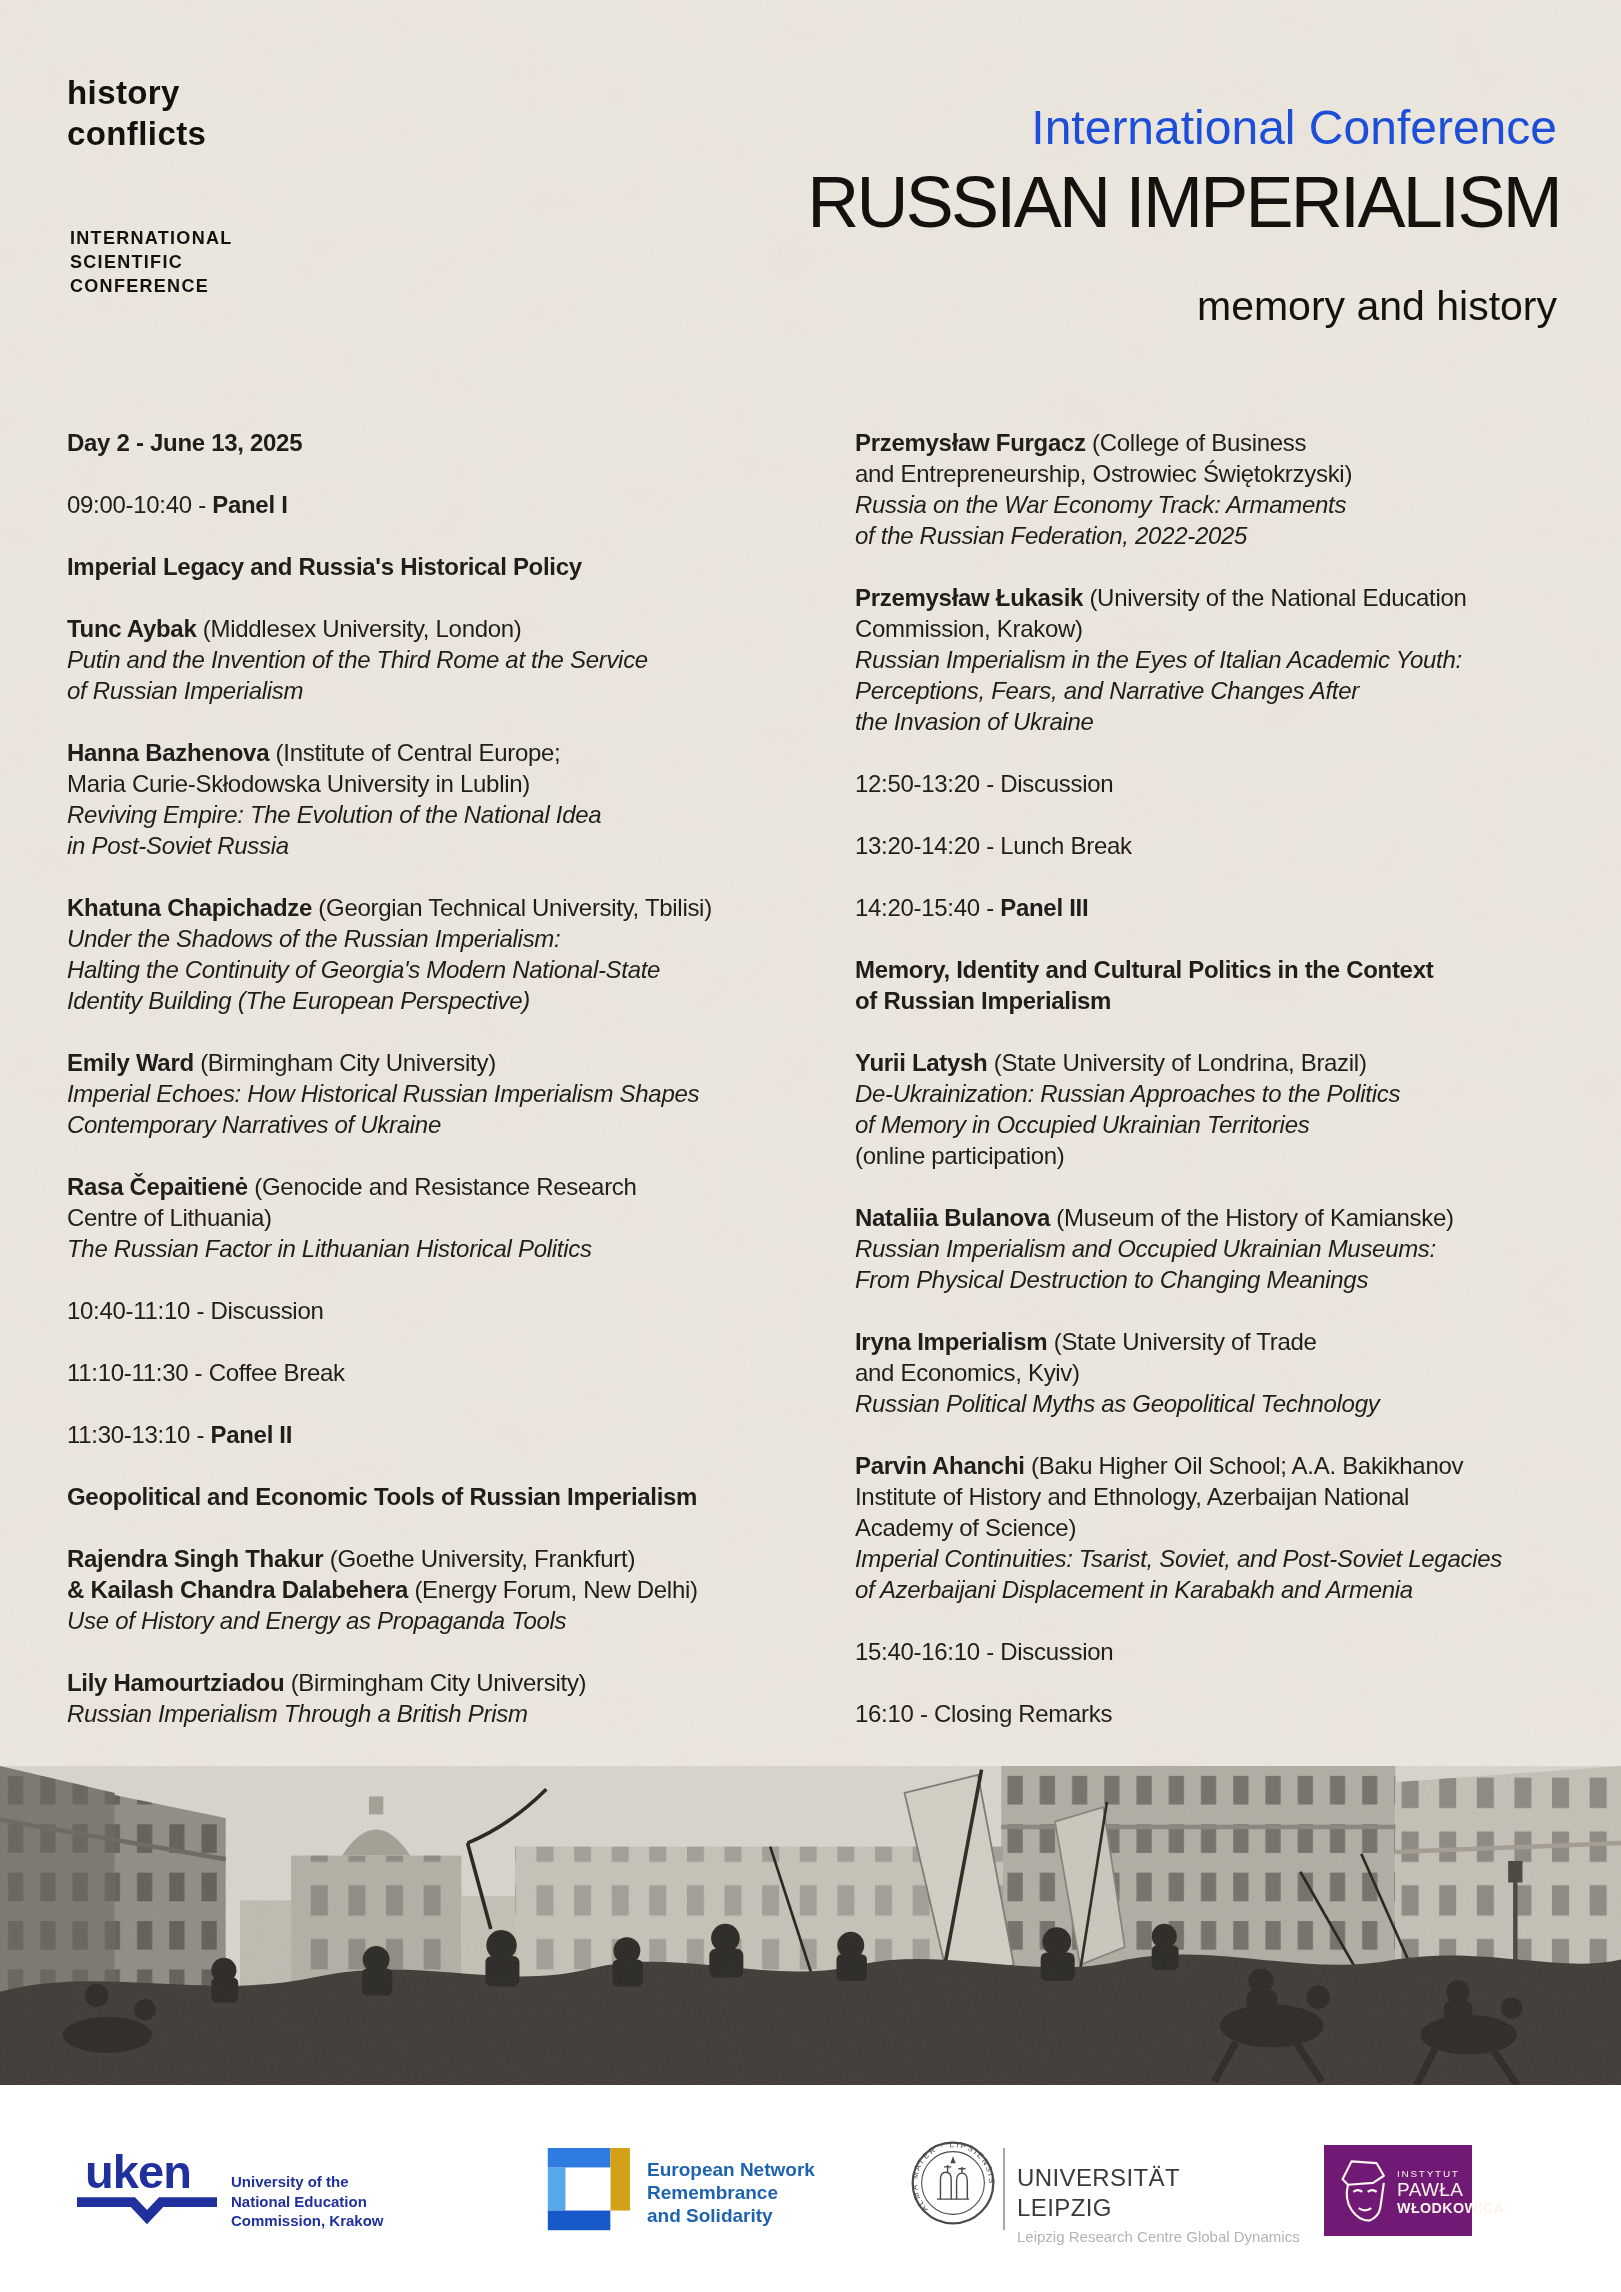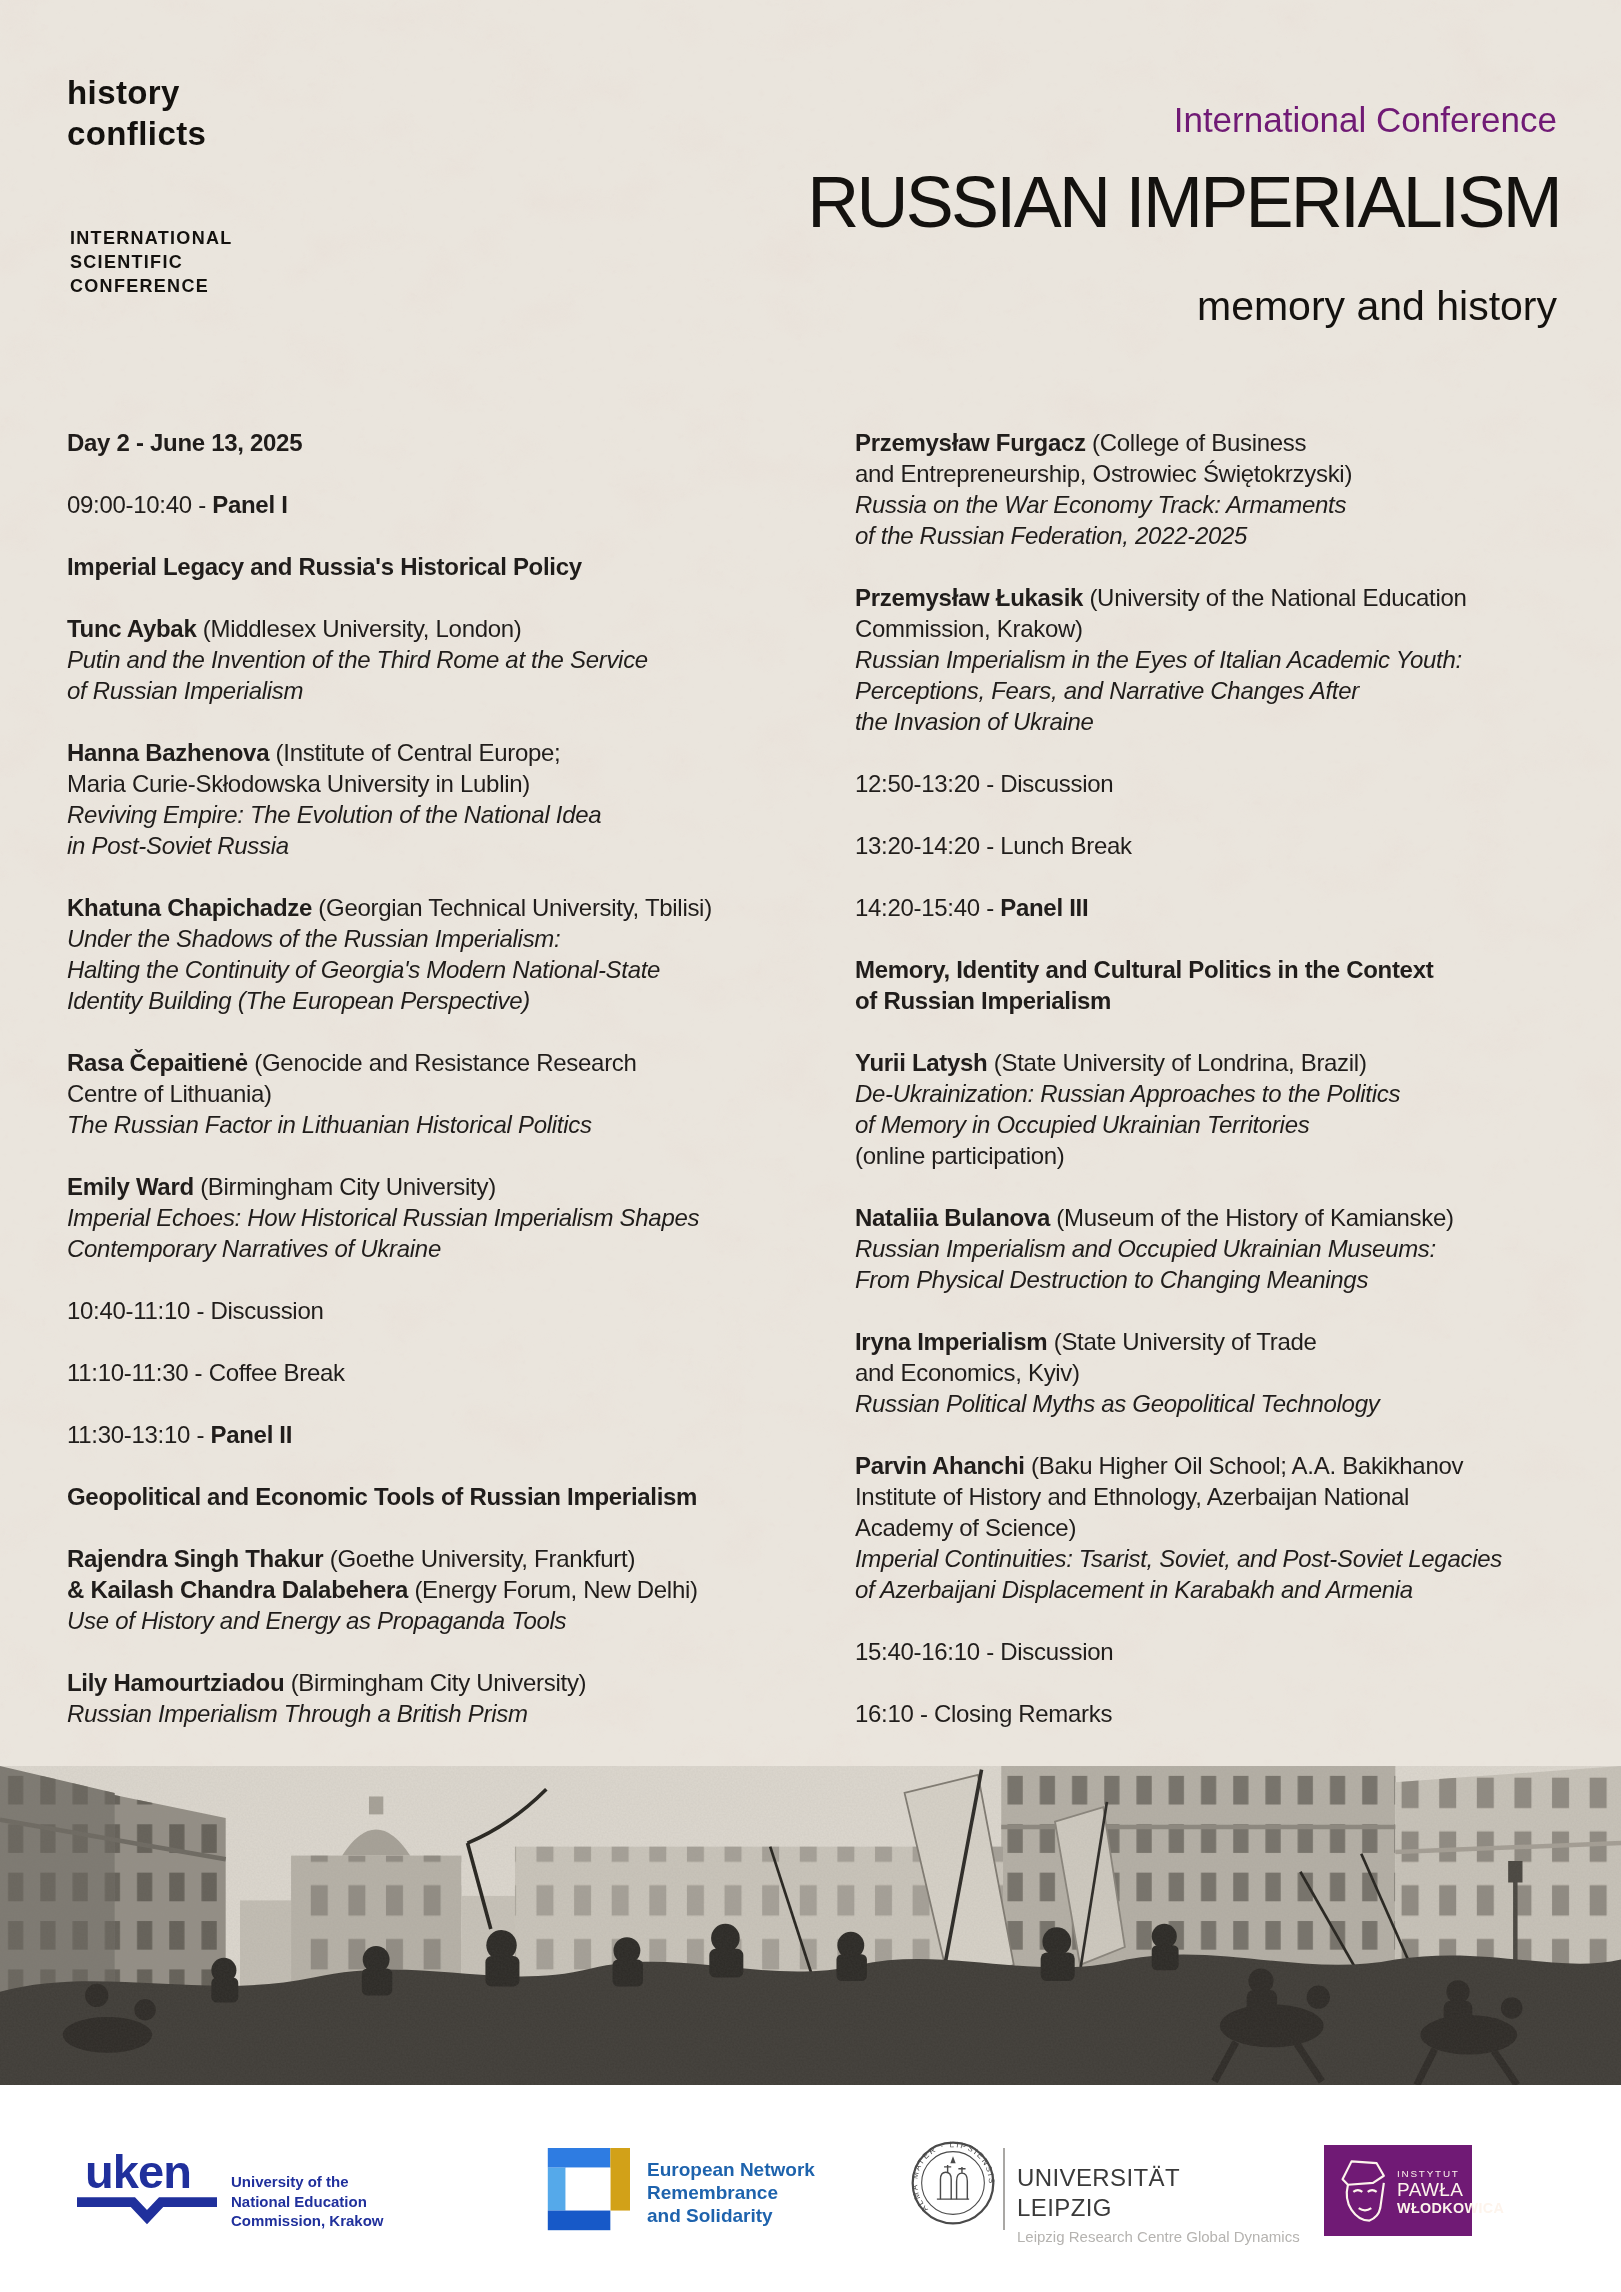--- a/index.html
+++ b/index.html
@@ -15,21 +15,21 @@
     font-size:33px;line-height:41px;font-weight:800;letter-spacing:0.4px;
     white-space:pre-line;color:#14120f;
   }
   .logo-sub{
     position:absolute;left:70px;top:226px;
     font-size:18px;line-height:24px;font-weight:600;letter-spacing:1.3px;
     white-space:pre-line;color:#14120f;
   }
   .kicker{
     position:absolute;right:64px;top:100px;
-    font-size:35px;font-weight:500;white-space:nowrap;color:#701a75;
+    font-size:48px;font-weight:500;white-space:nowrap;color:#1d4ed8;
   }
   .title{
     position:absolute;right:61px;top:161px;
     font-size:72px;font-weight:400;letter-spacing:-2.7px;white-space:nowrap;
     color:#14120f;
   }
   .subtitle{
     position:absolute;right:64px;top:283px;
     font-size:41px;font-weight:500;white-space:nowrap;color:#14120f;
   }
@@ -114,26 +114,26 @@
 </span><span class="s-i">Putin and the Invention of the Third Rome at the Service
 of Russian Imperialism</span></p>
       <p class="block t-talk"><span class="s-b">Hanna Bazhenova</span><span class="s-r"> (Institute of Central Europe;
 Maria Curie-Skłodowska University in Lublin)
 </span><span class="s-i">Reviving Empire: The Evolution of the National Idea
 in Post-Soviet Russia</span></p>
       <p class="block t-talk"><span class="s-b">Khatuna Chapichadze</span><span class="s-r"> (Georgian Technical University, Tbilisi)
 </span><span class="s-i">Under the Shadows of the Russian Imperialism:
 Halting the Continuity of Georgia's Modern National-State
 Identity Building (The European Perspective)</span></p>
+      <p class="block t-talk"><span class="s-b">Emily Ward</span><span class="s-r"> (Birmingham City University)
+</span><span class="s-i">Imperial Echoes: How Historical Russian Imperialism Shapes
+Contemporary Narratives of Ukraine</span></p>
       <p class="block t-talk"><span class="s-b">Rasa Čepaitienė</span><span class="s-r"> (Genocide and Resistance Research
 Centre of Lithuania)
 </span><span class="s-i">The Russian Factor in Lithuanian Historical Politics</span></p>
-      <p class="block t-talk"><span class="s-b">Emily Ward</span><span class="s-r"> (Birmingham City University)
-</span><span class="s-i">Imperial Echoes: How Historical Russian Imperialism Shapes
-Contemporary Narratives of Ukraine</span></p>
       <p class="block t-slot"><span class="s-r">10:40-11:10 - Discussion</span></p>
       <p class="block t-slot"><span class="s-r">11:10-11:30 - Coffee Break</span></p>
       <p class="block t-slot"><span class="s-r">11:30-13:10 - </span><span class="s-b">Panel II</span></p>
       <p class="block t-session"><span class="s-b">Geopolitical and Economic Tools of Russian Imperialism</span></p>
       <p class="block t-talk"><span class="s-b">Rajendra Singh Thakur</span><span class="s-r"> (Goethe University, Frankfurt)
 </span><span class="s-b">&amp; Kailash Chandra Dalabehera</span><span class="s-r"> (Energy Forum, New Delhi)
 </span><span class="s-i">Use of History and Energy as Propaganda Tools</span></p>
       <p class="block t-talk"><span class="s-b">Lily Hamourtziadou</span><span class="s-r"> (Birmingham City University)
 </span><span class="s-i">Russian Imperialism Through a British Prism</span></p>
     </div>

